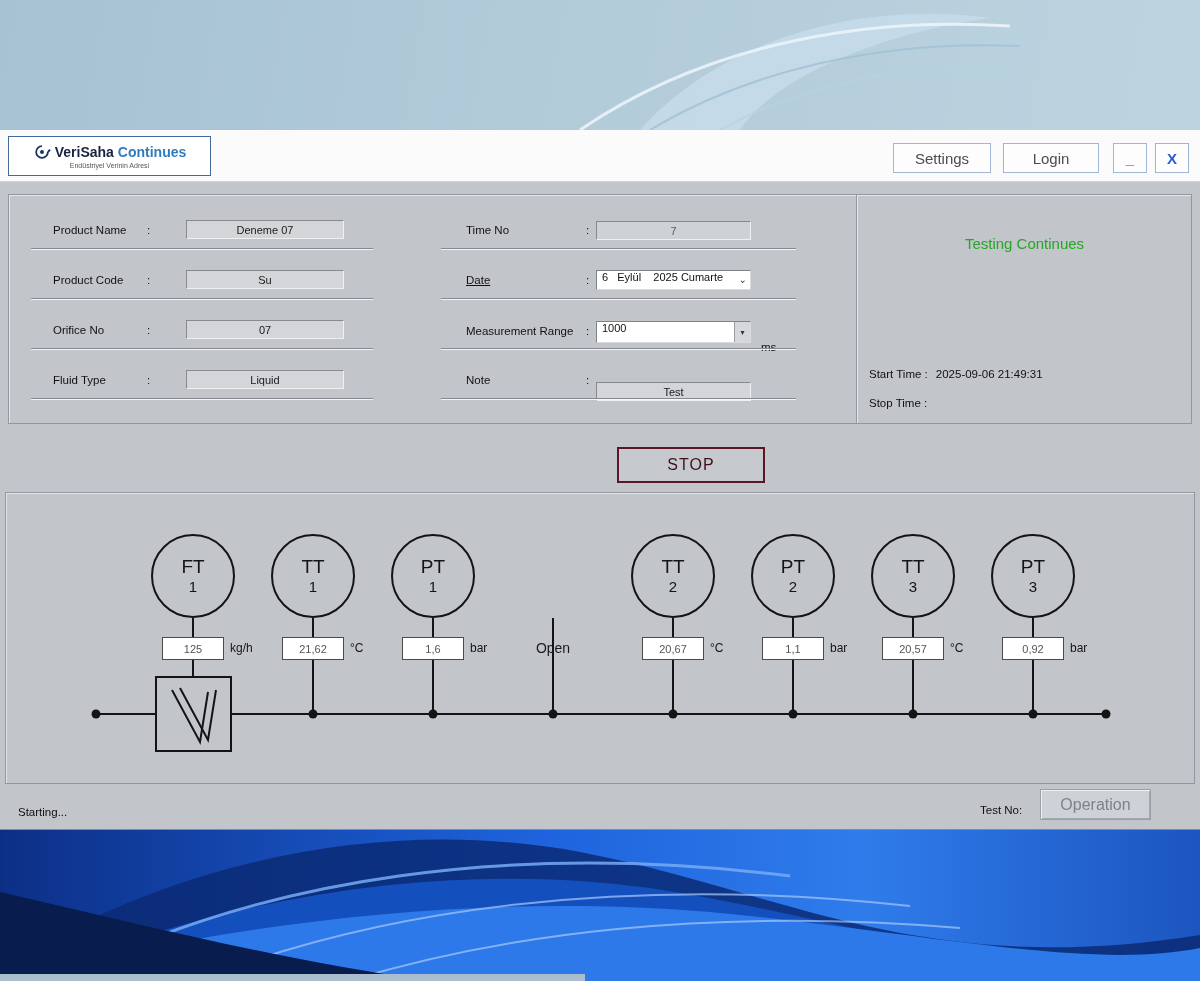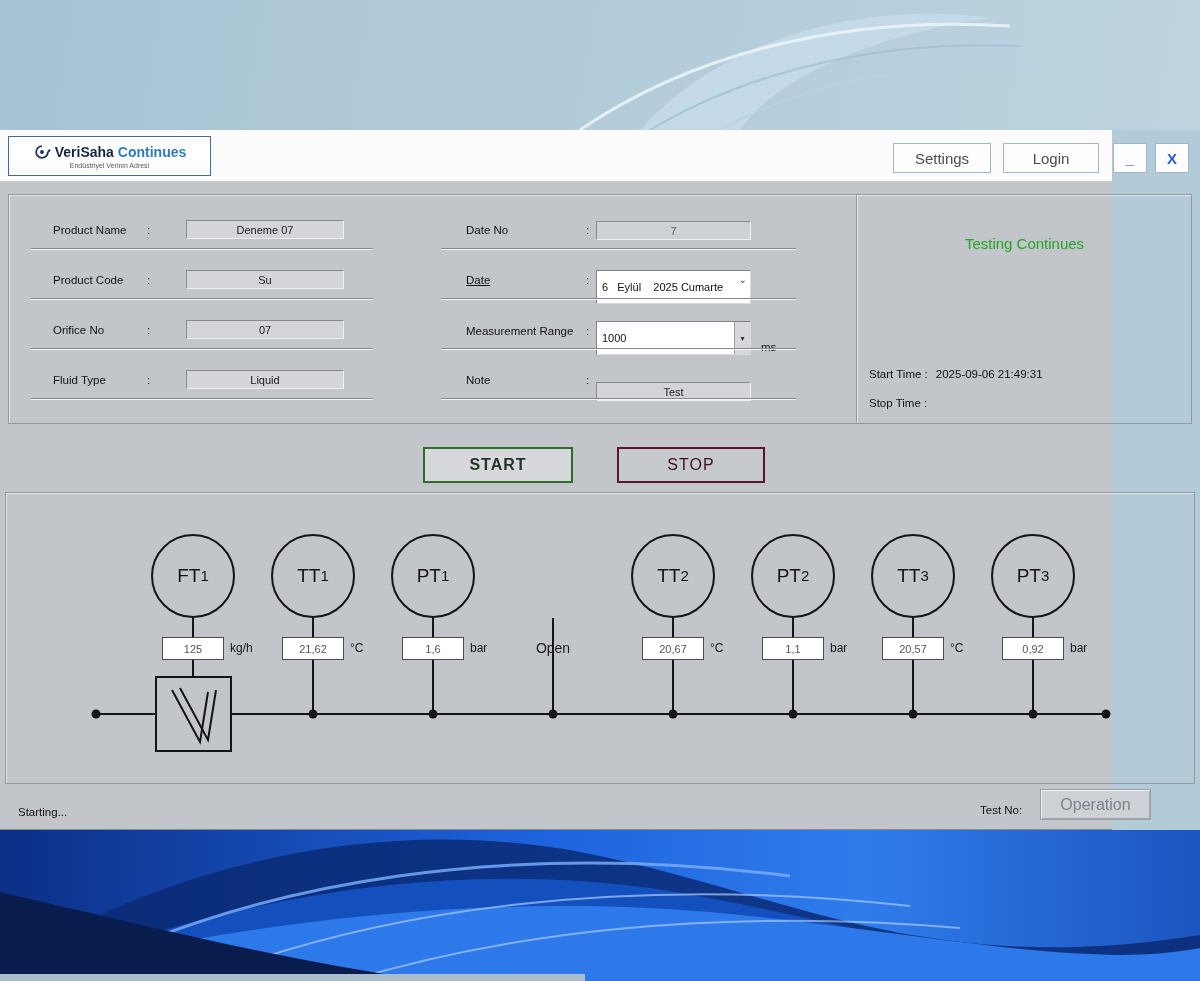--- a/index.html
+++ b/index.html
@@ -6,21 +6,21 @@
   html,body { width:1200px; height:981px; overflow:hidden; font-family:"Liberation Sans", sans-serif; }
   body { position:relative; background:#b3cbd9; }
 
   
   .desktop-top { position:absolute; top:0; left:0; width:1200px; height:130px;
     background:linear-gradient(100deg,#a6c2d3 0%,#b2cbd9 45%,#bdd3e0 100%); }
   .desktop-top svg { position:absolute; right:0; top:0; }
   .desktop-bottom { position:absolute; top:830px; left:0; width:1200px; height:151px; overflow:hidden; }
 
   
-  .app { position:absolute; top:130px; left:0; width:1112px; height:700px; background:#c2c5ca;
+  .app { position:absolute; top:130px; left:0; width:1200px; height:700px; background:#c2c5ca;
          border-bottom:1px solid #868b92; }
 
   .app-header { position:absolute; top:0; left:0; right:0; height:52px; background:#fbfbfb;
                 border-bottom:1px solid #cfd1d4; }
   .logo-box { position:absolute; left:8px; top:6px; width:203px; height:40px; background:#fff;
               border:1px solid #44699e; display:flex; flex-direction:column; align-items:center; justify-content:center; }
   .logo-row { display:flex; align-items:center; gap:4px; }
   .brand-primary { font-weight:bold; color:#16243f; font-size:14px; }
   .brand-secondary { color:#2f7bbf; font-size:14px; font-weight:bold; }
   .brand-tagline { font-size:7px; color:#555; margin-top:1px; }
@@ -35,21 +35,21 @@
                   box-shadow:1px 0 0 rgba(255,255,255,.6); }
   .flabel { position:absolute; font-size:11.5px; color:#111; }
   .fcolon { position:absolute; font-size:11.5px; color:#111; }
   .uline { position:absolute; height:1px; background:#85888e; box-shadow:0 1px 0 rgba(255,255,255,.8); }
   .sunken { position:absolute; height:19px; background:#d3d5d9; border:1px solid;
             border-color:#87898e #eef0f2 #eef0f2 #87898e; font-size:11px; color:#1a1a1a;
             display:flex; align-items:center; justify-content:center; }
   .sunken.disabled { background:#ced1d6; color:#5c5c5c; }
   .white-field { position:absolute; height:20px; background:#ffffff; border:1px solid;
                  border-color:#7f8288 #d8dade #d8dade #7f8288; font-size:11px; color:#111;
-                 display:flex; align-items:center; white-space:pre; padding:16px 5px; }
+                 display:flex; white-space:pre; padding:0 5px; }
   .chev { position:absolute; right:3px; top:3px; font-size:10px; color:#444; }
   .combo-arrow { position:absolute; right:0; top:0; bottom:0; width:16px; background:#d5d7db;
                  border-left:1px solid #9a9da3; display:flex; align-items:center; justify-content:center;
                  font-size:8px; color:#333; }
   .ms-label { position:absolute; font-size:11.5px; color:#111; }
 
   .state-text { position:absolute; left:847px; width:337px; top:40px; text-align:center;
                 color:#27a527; font-size:15px; }
   .time-row { position:absolute; left:860px; font-size:11.5px; color:#111; display:flex; gap:8px; }
 
@@ -59,21 +59,21 @@
                display:flex; align-items:center; justify-content:center; }
   .btn-stop { position:absolute; left:617px; top:317px; width:148px; height:36px; background:#c6c9ce;
               border:2px solid #5c1526; color:#40101c; font-weight:normal; font-size:16px; letter-spacing:1px;
               display:flex; align-items:center; justify-content:center; }
 
   
   .diagram-panel { position:absolute; left:5px; top:362px; width:1190px; height:292px;
                    border:1px solid #94979d; box-shadow:inset 1px 1px 0 rgba(255,255,255,.55); }
   .diagram-panel svg.pipes { position:absolute; left:0; top:0; }
   .instr { position:absolute; top:41px; width:84px; height:84px; border:2px solid #141414; border-radius:50%;
-           display:flex; align-items:center; justify-content:center; color:#141414; }
+           display:flex; flex-direction:column; align-items:center; justify-content:center; color:#141414; }
   .instr .tag { font-size:19px; line-height:1.15; }
   .instr .num { font-size:15px; line-height:1.15; }
   .instr.valve .tag { font-size:17px; }
   .instr.valve .num { font-size:10.5px; letter-spacing:1px; }
   .val-box { position:absolute; top:144px; width:62px; height:23px; background:#fff; border:1px solid #4a4a4a;
              color:#555; font-size:11px; display:flex; align-items:center; justify-content:center; }
   .val-unit { position:absolute; top:148px; font-size:12px; color:#141414; }
   .valve-state { position:absolute; top:147px; width:80px; text-align:center; font-size:14px; color:#1a1a1a; }
 
   
@@ -154,21 +154,21 @@
     <span class="flabel" style="left:44px; top:129px;">Orifice No</span>
     <span class="fcolon" style="left:138px; top:129px;">:</span>
     <div class="sunken" style="left:177px; top:125px; width:158px;">07</div>
     <div class="uline" style="left:22px; top:153px; width:342px;"></div>
 
     <span class="flabel" style="left:44px; top:179px;">Fluid Type</span>
     <span class="fcolon" style="left:138px; top:179px;">:</span>
     <div class="sunken" style="left:177px; top:175px; width:158px;">Liquid</div>
     <div class="uline" style="left:22px; top:203px; width:342px;"></div>
 
-    <span class="flabel" style="left:457px; top:29px;">Date No</span>
+    <span class="flabel" style="left:457px; top:29px;">Time No</span>
     <span class="fcolon" style="left:577px; top:29px;">:</span>
     <div class="sunken disabled" style="left:587px; top:26px; width:155px;">7</div>
     <div class="uline" style="left:432px; top:53px; width:355px;"></div>
 
     <span class="flabel" style="left:457px; top:79px;text-decoration:underline;">Date</span>
     <span class="fcolon" style="left:577px; top:79px;">:</span>
     <div class="white-field" style="left:587px; top:75px; width:155px;">
       <span>6   Eylül    2025 Cumarte</span>
       <span class="chev">⌄</span>
     </div>
@@ -192,21 +192,20 @@
     <div class="time-row" style="top:173px;">
       <span>Start Time :</span>
       <span>2025-09-06 21:49:31</span>
     </div>
     <div class="time-row" style="top:202px;">
       <span>Stop Time :</span>
       <span></span>
     </div>
   </div>
 
-  <div class="btn-start">START</div>
   <div class="btn-stop">STOP</div>
 
   <div class="diagram-panel">
     <svg class="pipes" width="1190" height="292" viewBox="0 0 1190 292">
 
       <g stroke="#141414" stroke-width="2">
         <line x1="187" y1="125" x2="187" y2="184"></line>
         <line x1="307" y1="125" x2="307" y2="221"></line>
         <line x1="427" y1="125" x2="427" y2="221"></line>
         <line x1="547" y1="125" x2="547" y2="221"></line>

